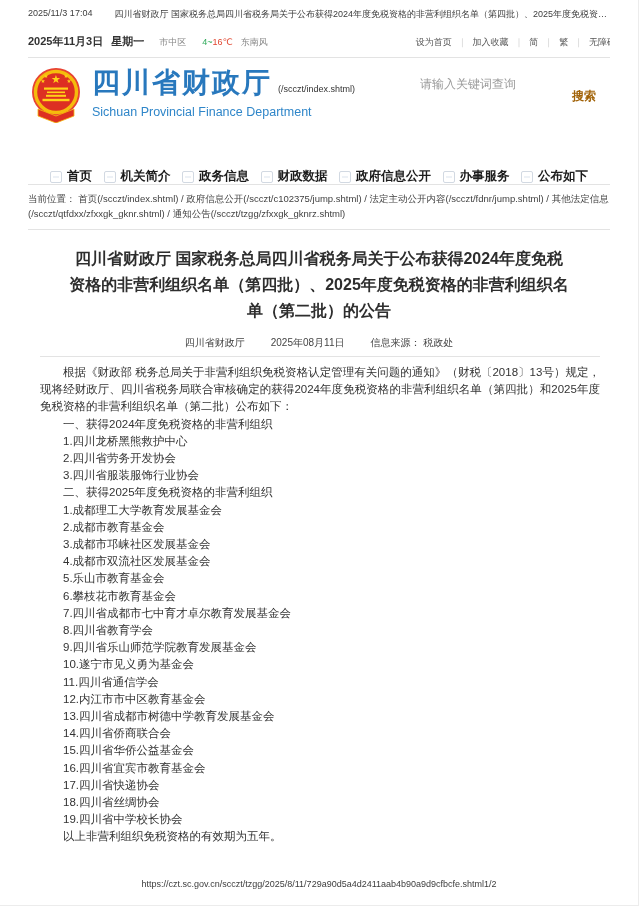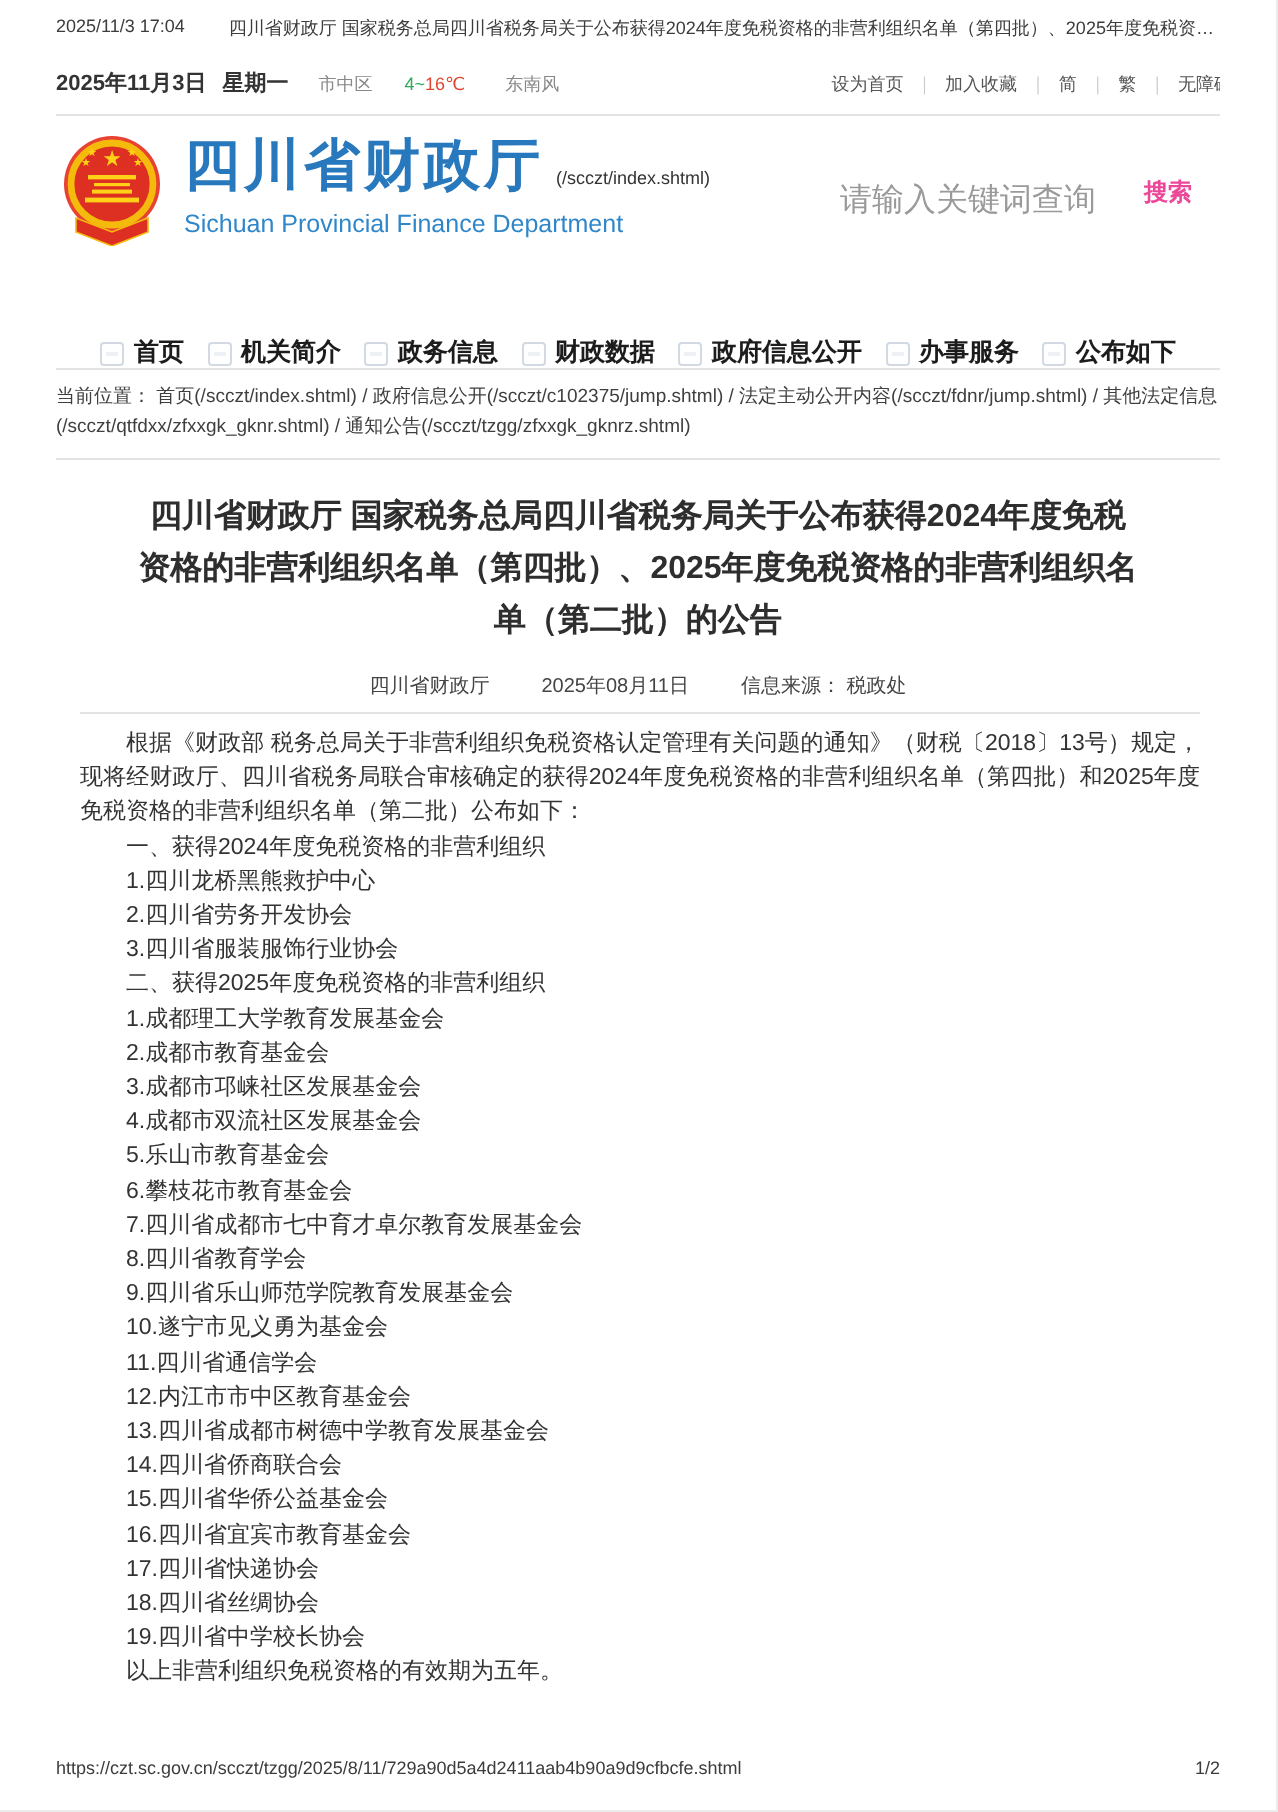--- a/index.html
+++ b/index.html
@@ -15,54 +15,54 @@
   .ph-time{white-space:nowrap;margin-right:22px;}
   .ph-title{flex:1;min-width:0;white-space:nowrap;overflow:hidden;text-overflow:ellipsis;}
   
   .topbar{top:34px;left:28px;width:582px;display:flex;align-items:baseline;font-size:9px;color:#888;}
   .tb-date,.tb-week{font-size:11px;font-weight:bold;color:#333;}
   .tb-week{margin-left:8px;}
   .tb-district{margin-left:15px;}
   .tb-temp{margin-left:16px;white-space:nowrap;}
   .t-low{color:#2faa5a;}
   .t-high{color:#e0452f;}
-  .tb-wind{margin-left:20px;}
+  .tb-wind{margin-left:8px;}
   .top-right{margin-left:auto;display:flex;align-items:baseline;color:#555;}
   .toplink{cursor:pointer;}
   .toplink.clip{display:inline-block;width:21px;overflow:hidden;white-space:nowrap;vertical-align:bottom;}
   .sep{color:#c9c9c9;margin:0 6px;}
   
   .site-header{top:62px;left:28px;width:582px;height:80px;}
   .emblem{position:absolute;left:2px;top:4px;}
   .site-title-block{position:absolute;left:64px;top:6px;}
   .site-name-row{display:flex;align-items:baseline;}
   .site-name{font-size:28px;font-weight:bold;color:#2878bd;letter-spacing:2px;line-height:1.1;}
   .site-link{font-size:9px;color:#333;margin-left:6px;}
   .site-name-en{font-size:12.5px;color:#2f86c9;margin-top:6px;}
-  .search-placeholder{position:absolute;left:392px;top:28px;font-size:16px;color:#9a9a9a;}
-  .search-button{position:absolute;right:14px;top:26px;font-size:12px;font-weight:bold;color:#ec4899;cursor:pointer;}
+  .search-placeholder{position:absolute;left:392px;top:14px;font-size:12px;color:#9a9a9a;}
+  .search-button{position:absolute;right:14px;top:26px;font-size:12px;font-weight:bold;color:#a16207;cursor:pointer;}
   
   .main-nav{top:148px;left:28px;width:582px;display:flex;justify-content:space-between;align-items:center;padding:0 22px;box-sizing:border-box;margin-top:20px;}
   .nav-item{display:flex;align-items:center;cursor:pointer;}
   .nav-ico{display:inline-block;width:10px;height:10px;border:1px solid #d2d9e2;border-radius:2px;margin-right:5px;
     background:linear-gradient(#edf1f6,#edf1f6) center/6px 2px no-repeat;}
   .nav-label{font-size:12.5px;font-weight:bold;color:#1c1c1c;white-space:nowrap;}
   
   .breadcrumb{top:191px;left:28px;width:582px;font-size:9.5px;line-height:15px;color:#3f3f3f;}
   .crumb-label{color:#3f3f3f;}
   
   .article-title{top:246px;left:69px;width:500px;text-align:center;font-size:16px;font-weight:bold;line-height:26px;color:#2e2e2e;}
   .article-meta{top:336px;left:28px;width:582px;display:flex;justify-content:center;gap:26px;font-size:10px;color:#444;}
   .article-body{top:364px;left:40px;width:560px;font-size:11.5px;line-height:17.2px;color:#333;}
   .article-body p{margin:0;}
   .doc-number{text-align:center;}
   .bline{text-indent:2em;}
   .intro{text-indent:2em;text-align:justify;}
   
-  .print-footer{top:879px;left:28px;width:582px;display:flex;justify-content:space-between;font-size:9px;color:#3c3c3c;}
+  .print-footer{top:879px;left:28px;width:582px;display:flex;justify-content:center;font-size:9px;color:#3c3c3c;}
 </style>
 </head>
 <body>
 
 <div class="abs print-header">
   <span class="ph-time">2025/11/3 17:04</span>
   <span class="ph-title">四川省财政厅 国家税务总局四川省税务局关于公布获得2024年度免税资格的非营利组织名单（第四批）、2025年度免税资格的非营利组织名单（第二批）的公告</span>
 </div>
 
 <div class="abs topbar">

